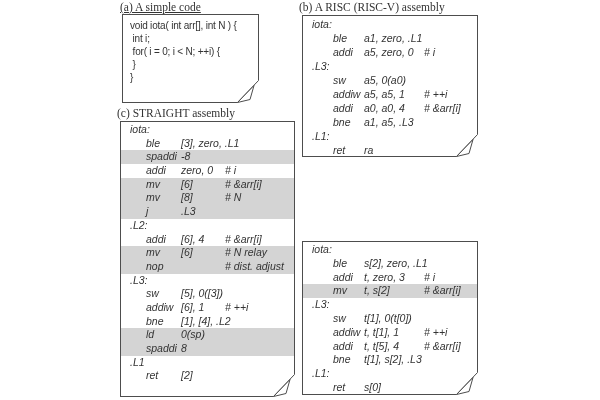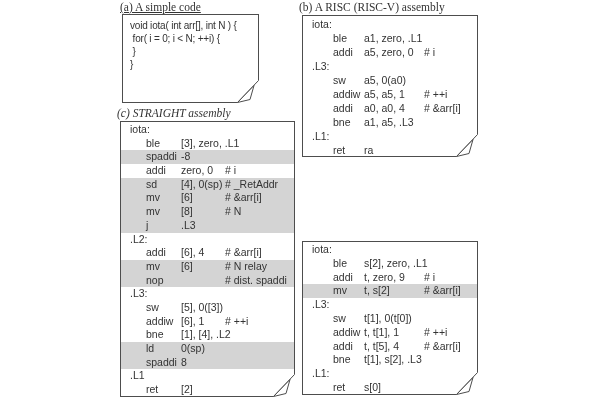--- a/index.html
+++ b/index.html
@@ -22,21 +22,21 @@
   .fold { position:absolute; right:-1px; bottom:-1px; }
 
   
   .c-code { padding:4px 0 0 7px; }
   .c-line {
     font-size:10px; line-height:13px; height:13px;
     color:var(--text,#333333); white-space:pre; letter-spacing:-0.2px;
   }
 
   
-  .asm { padding-top:1px; font-size:10.5px; color:var(--text,#333333); }
+  .asm { padding-top:1px; font-size:10.5px; color:var(--text,#333333);font-style:italic; }
   .asm-row { display:flex; white-space:nowrap; }
   .asm-row.lbl { display:block; }
   .asm-row.hl { background:var(--highlight,#d4d4d4); }
   .op  { flex:0 0 auto; }
   .args{ flex:0 0 auto; }
   .cmt { flex:0 0 auto; }
 
   
   .nb .asm-row { height:14px;  line-height:14px;  padding-left:30px; }
   .nd .asm-row { height:13.8px;line-height:13.8px;padding-left:30px; }
@@ -52,20 +52,21 @@
 </style>
 </head>
 <body>
 
 <div class="canvas">
 
   <div class="panel-title" style="left:120px; top:1px;text-decoration:underline;">(a) A simple code</div>
   <div class="note" style="left:122px; top:14px; width:137px; height:89px;">
     <div class="c-code">
         <div class="c-line">void iota( int arr[], int N ) {</div>
+        <div class="c-line"> int i;</div>
         <div class="c-line"> for( i = 0; i &lt; N; ++i) {</div>
         <div class="c-line"> }</div>
         <div class="c-line">}</div>
       </div>
     <svg class="fold" width="26" height="24" viewBox="0 0 26 24">
       <rect x="0" y="0" width="26" height="24" fill="#ffffff"></rect>
       <path d="M25.5,0 L25.5,1.5 L4.5,23.5 L0,23.5" fill="none" style="stroke:var(--border,#4d4d4d)" stroke-width="1"></path>
       <path d="M4.5,23.5 L21,6.5 L17,20.5 Z" fill="#ffffff" style="stroke:var(--border,#4d4d4d)" stroke-width="1"></path>
     </svg>
   </div>
@@ -108,43 +109,38 @@
           <span class="args">ra</span>
         </div>
       </div>
     <svg class="fold" width="26" height="24" viewBox="0 0 26 24">
       <rect x="0" y="0" width="26" height="24" fill="#ffffff"></rect>
       <path d="M25.5,0 L25.5,1.5 L4.5,23.5 L0,23.5" fill="none" style="stroke:var(--border,#4d4d4d)" stroke-width="1"></path>
       <path d="M4.5,23.5 L21,6.5 L17,20.5 Z" fill="#ffffff" style="stroke:var(--border,#4d4d4d)" stroke-width="1"></path>
     </svg>
   </div>
 
-  <div class="panel-title" style="left:117px; top:107px;font-style:italic;">(c) STRAIGHT assembly</div>
+  <div class="panel-title" style="left:117px; top:107px;">(c) STRAIGHT assembly</div>
   <div class="note nc" style="left:120px; top:121px; width:175px; height:276px;">
     <div class="asm">
         <div class="asm-row lbl">iota:</div>
         <div class="asm-row">
           <span class="op">ble</span>
           <span class="args">[3], zero, .L1</span>
         </div>
         <div class="asm-row hl">
           <span class="op">spaddi</span>
           <span class="args">-8</span>
         </div>
         <div class="asm-row">
           <span class="op">addi</span>
           <span class="args">zero, 0</span>
           <span class="cmt"># i</span>
         </div>
         <div class="asm-row hl">
-          <span class="op">sd</span>
-          <span class="args">[4], 0(sp)</span>
-          <span class="cmt"># _RetAddr</span>
-        </div>
-        <div class="asm-row hl">
           <span class="op">mv</span>
           <span class="args">[6]</span>
           <span class="cmt"># &amp;arr[i]</span>
         </div>
         <div class="asm-row hl">
           <span class="op">mv</span>
           <span class="args">[8]</span>
           <span class="cmt"># N</span>
         </div>
         <div class="asm-row hl">
@@ -158,21 +154,21 @@
           <span class="cmt"># &amp;arr[i]</span>
         </div>
         <div class="asm-row hl">
           <span class="op">mv</span>
           <span class="args">[6]</span>
           <span class="cmt"># N relay</span>
         </div>
         <div class="asm-row hl">
           <span class="op">nop</span>
           <span class="args"></span>
-          <span class="cmt"># dist. spaddi</span>
+          <span class="cmt"># dist. adjust</span>
         </div>
         <div class="asm-row lbl">.L3:</div>
         <div class="asm-row">
           <span class="op">sw</span>
           <span class="args">[5], 0([3])</span>
         </div>
         <div class="asm-row">
           <span class="op">addiw</span>
           <span class="args">[6], 1</span>
           <span class="cmt"># ++i</span>
@@ -204,21 +200,21 @@
 
   <div class="note nd" style="left:302px; top:241px; width:176px; height:154px;">
     <div class="asm">
         <div class="asm-row lbl">iota:</div>
         <div class="asm-row">
           <span class="op">ble</span>
           <span class="args">s[2], zero, .L1</span>
         </div>
         <div class="asm-row">
           <span class="op">addi</span>
-          <span class="args">t, zero, 9</span>
+          <span class="args">t, zero, 3</span>
           <span class="cmt"># i</span>
         </div>
         <div class="asm-row hl">
           <span class="op">mv</span>
           <span class="args">t, s[2]</span>
           <span class="cmt"># &amp;arr[i]</span>
         </div>
         <div class="asm-row lbl">.L3:</div>
         <div class="asm-row">
           <span class="op">sw</span>

